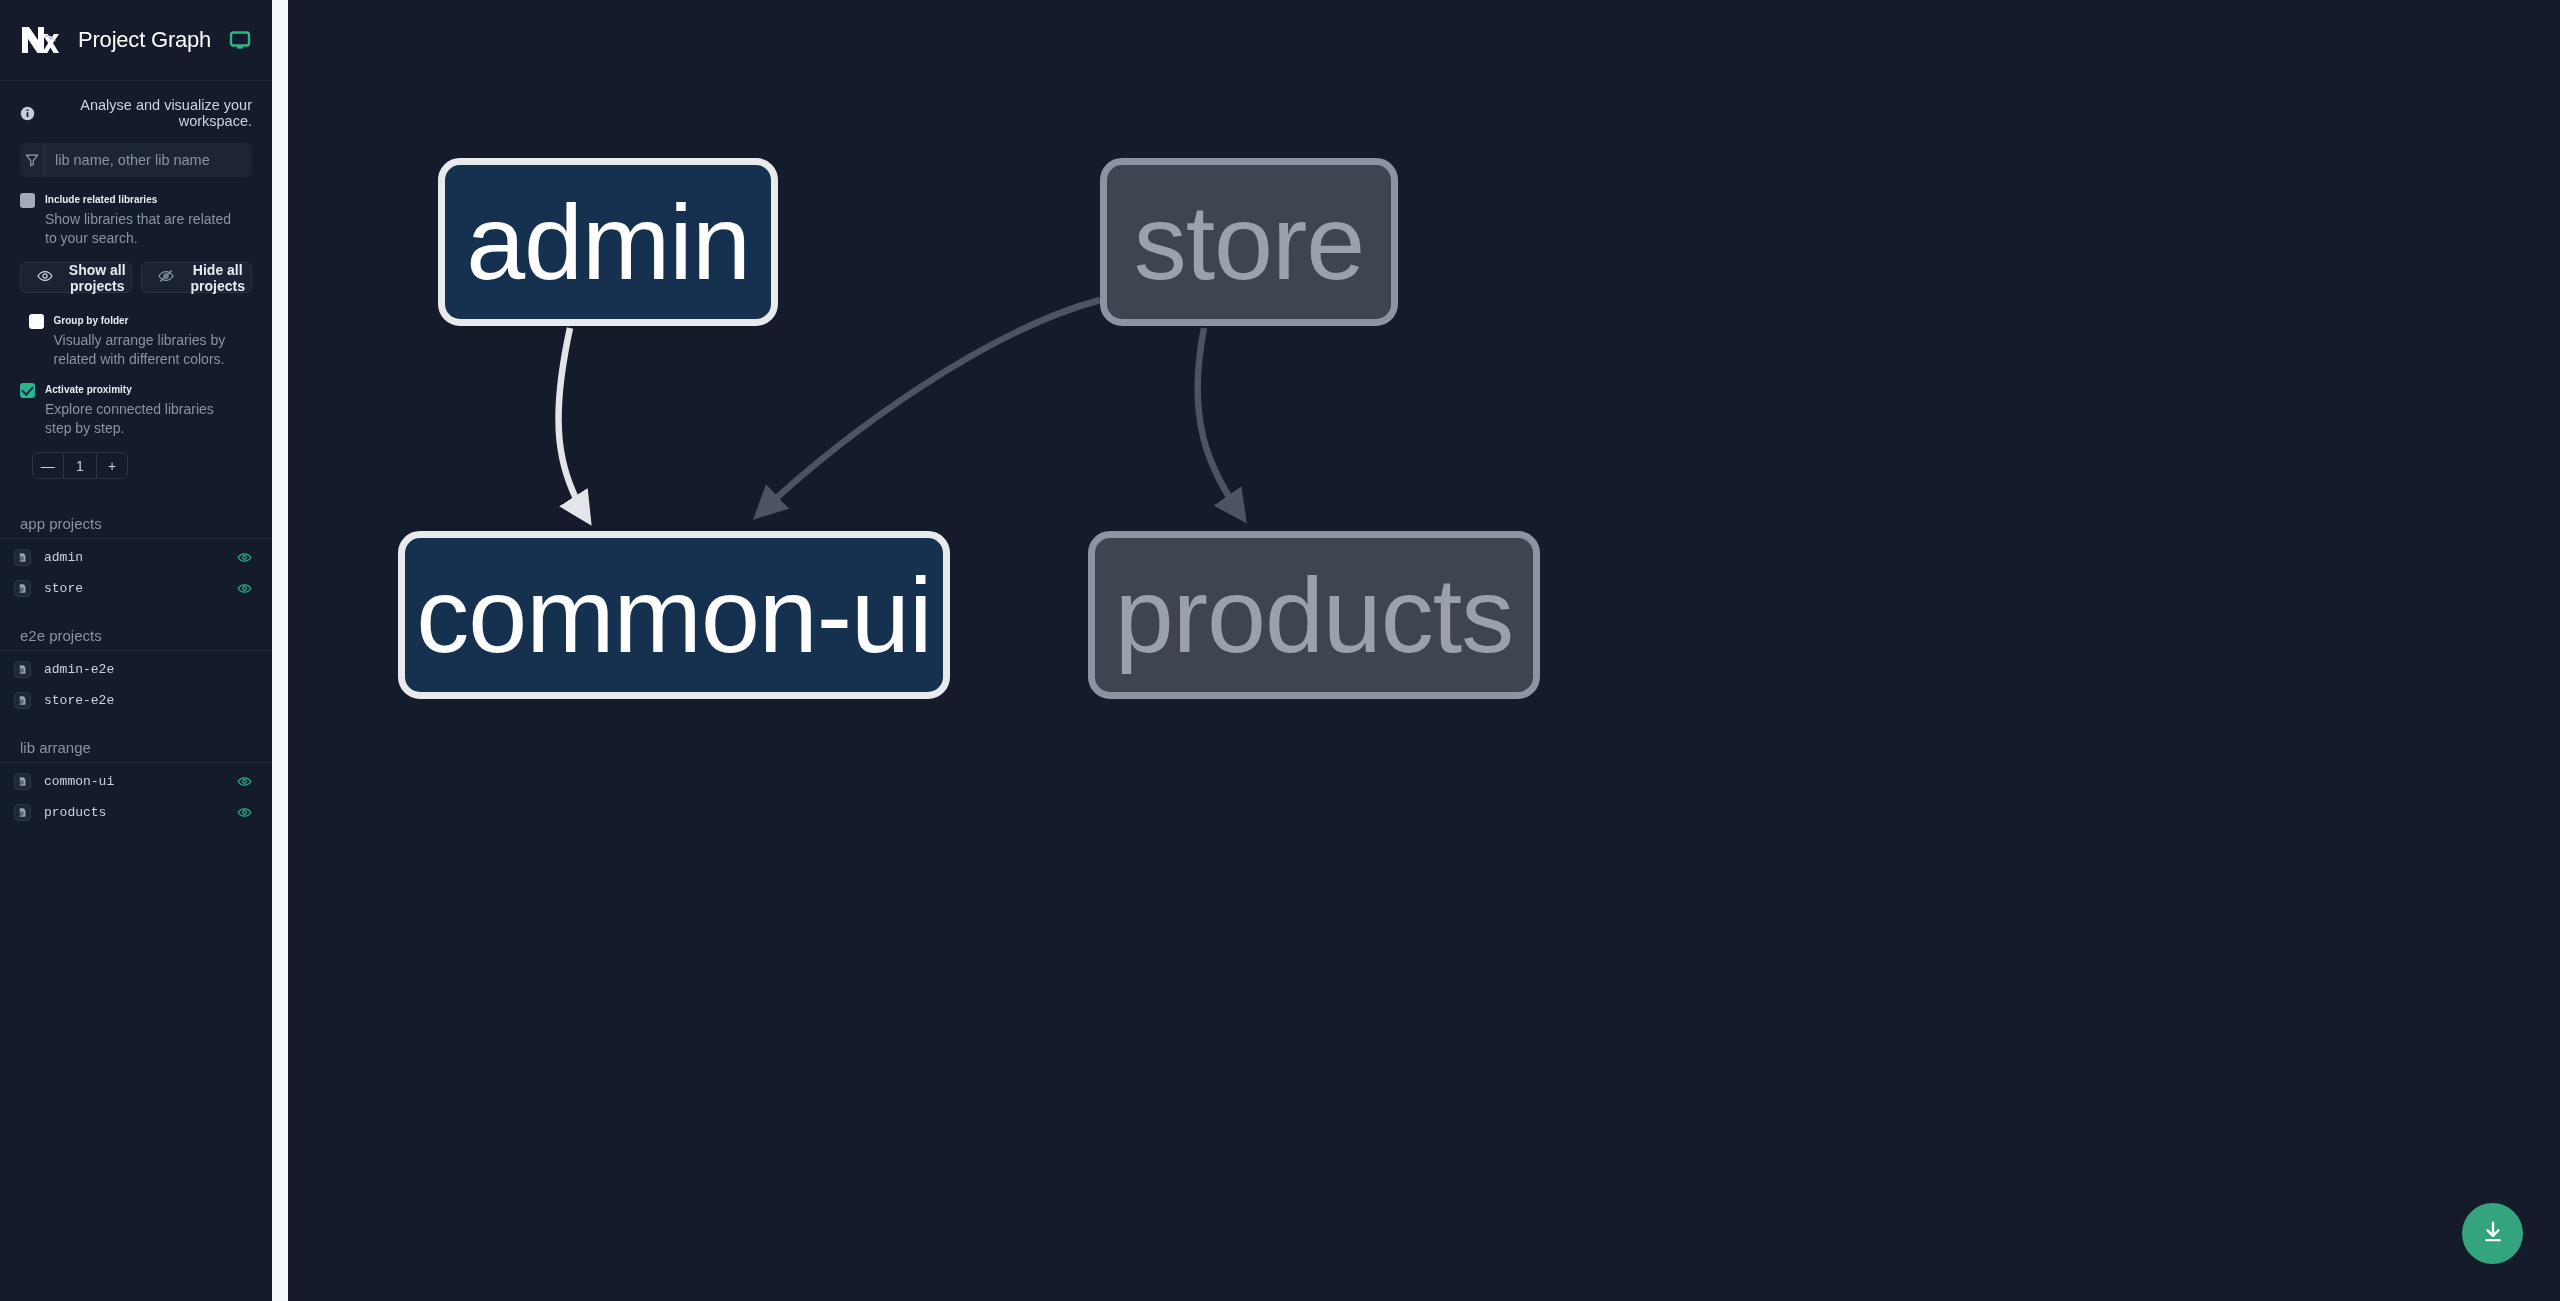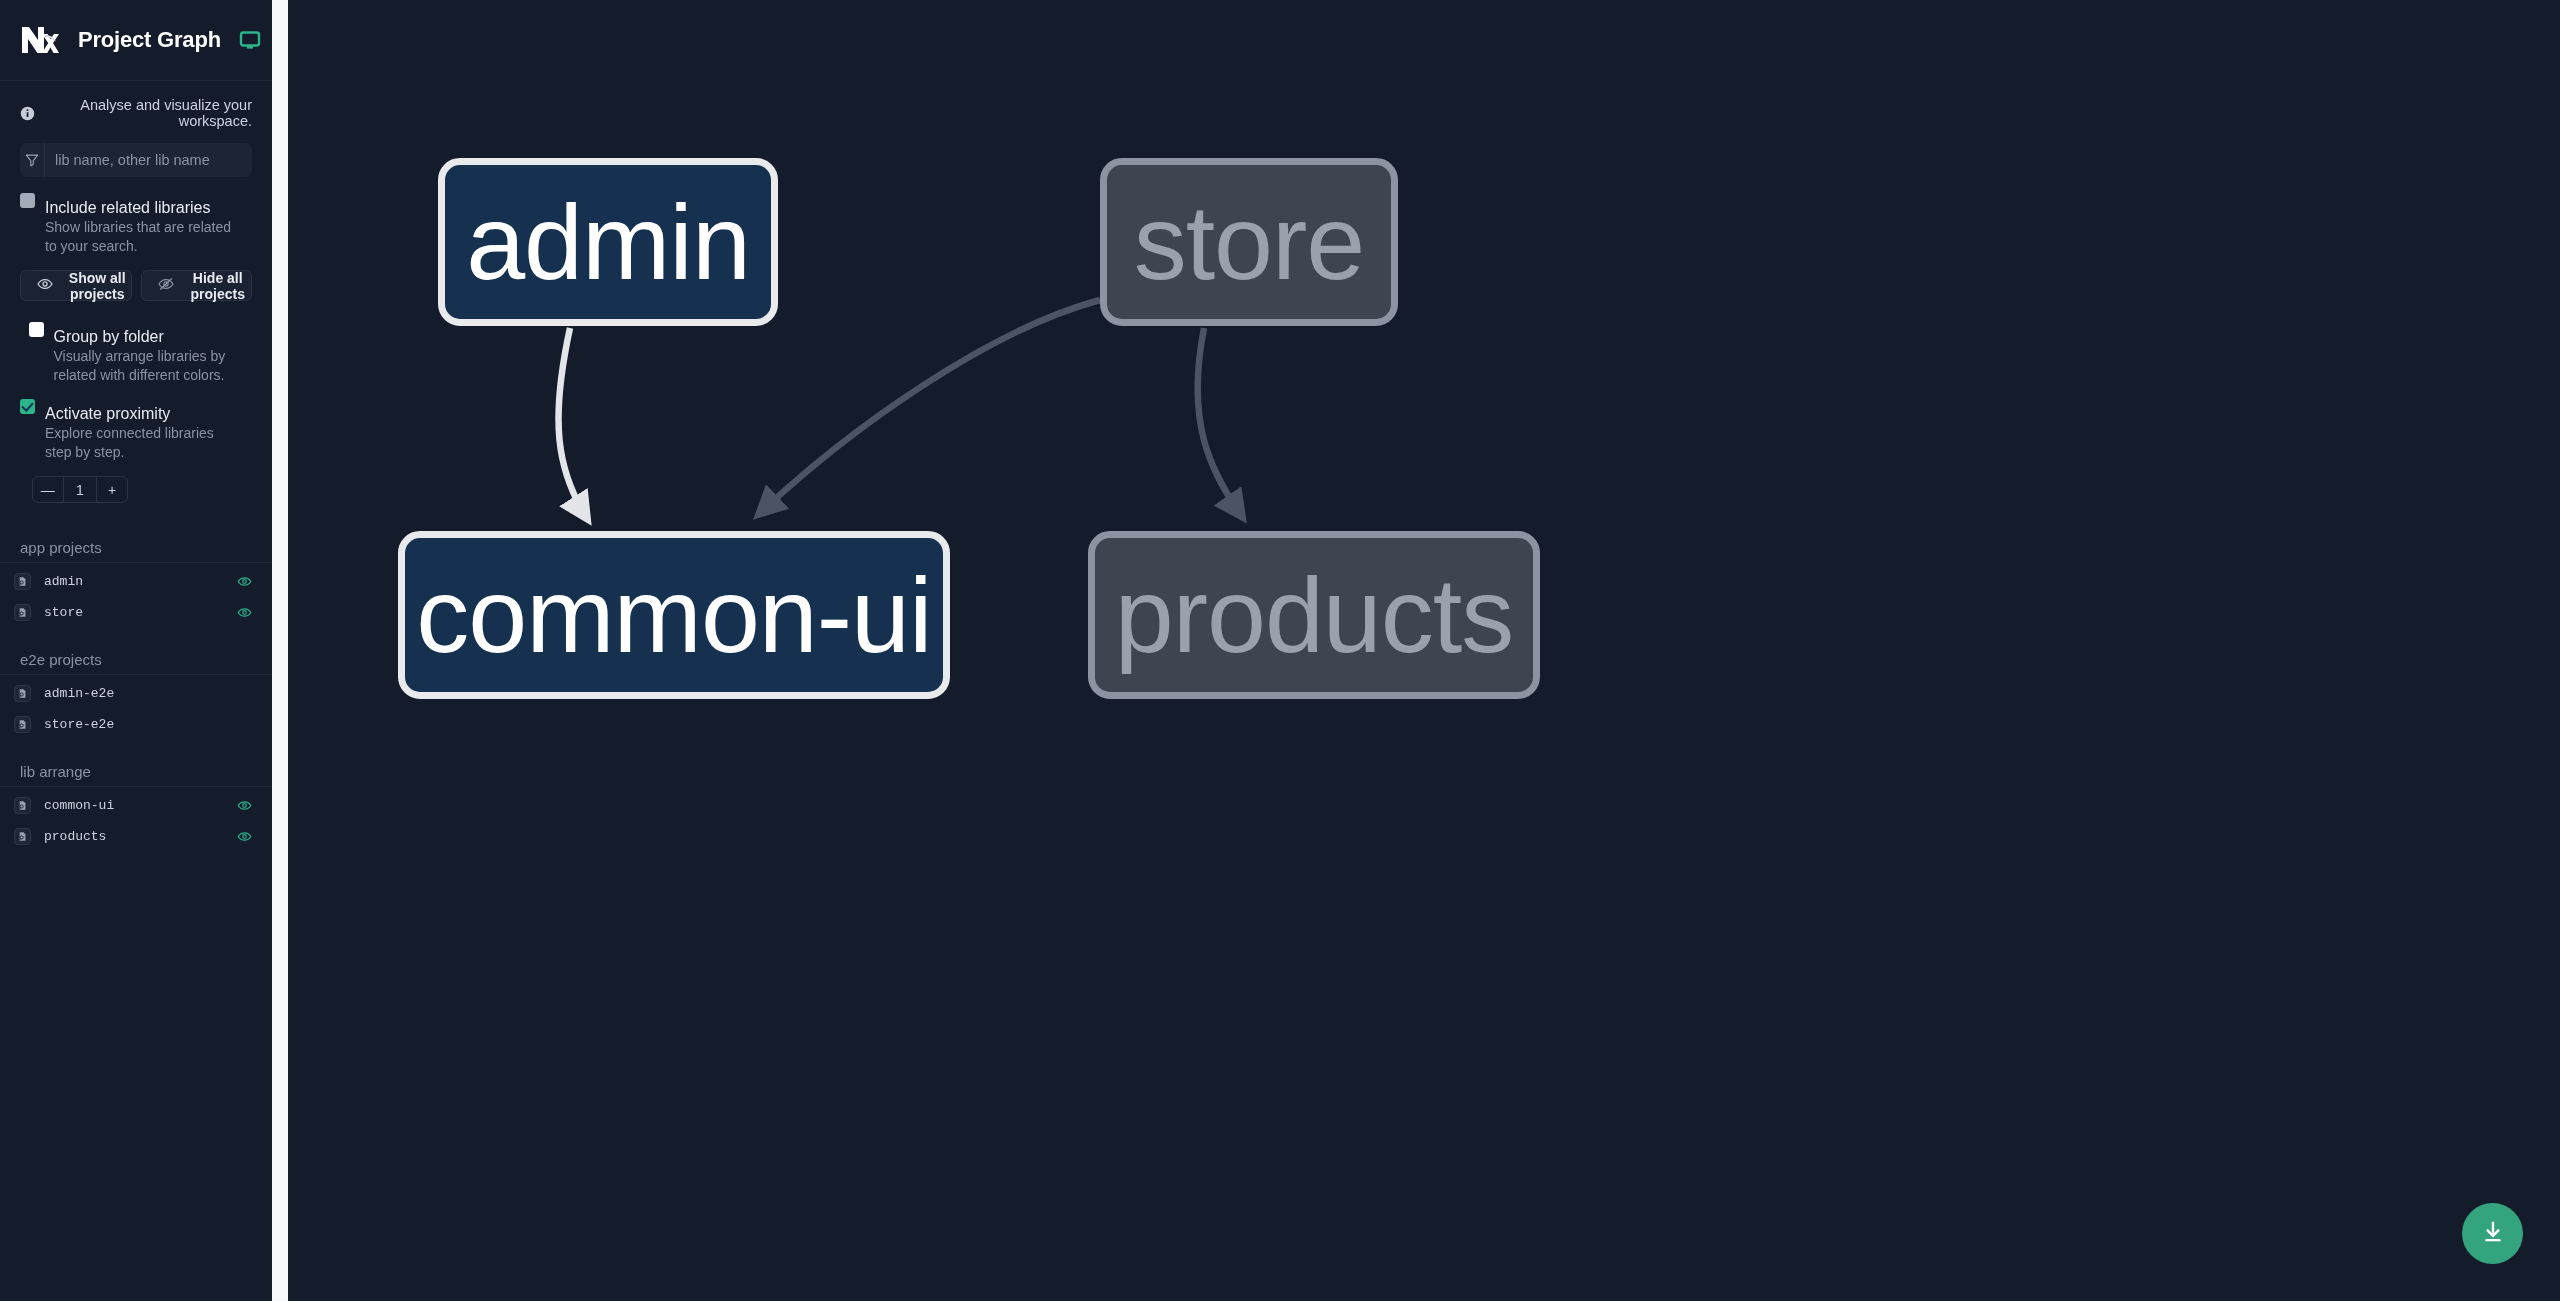--- a/index.html
+++ b/index.html
@@ -26,21 +26,21 @@
   }
   .sidebar-header {
     height: 81px;
     display: flex; align-items: center;
     padding: 0 0 0 20px;
     border-bottom: 1px solid #232a3a;
     gap: 0;
   }
   .nx-logo { width: 40px; height: 34px; flex: 0 0 40px; }
   .app-title {
-    color: #ffffff; font-size: 22px; font-weight: bold;
+    color: #ffffff; font-size: 22px; font-weight: normal;
     margin-left: 18px; letter-spacing: -0.2px;
   }
   .monitor-icon { margin-left: 18px; width: 22px; height: 22px; display:block; }
 
   .tagline-row {
     display: flex; align-items: center; gap: 11px;
     padding: 16px 20px 14px 20px;
     text-align: right;
   }
   .info-icon { width: 15px; height: 15px; flex: 0 0 15px; }
@@ -76,21 +76,21 @@
   .cb.grey { background: #a4abb8; }
   .cb.white { background: #ffffff; }
   .cb.green { background: #2bb58a; position: relative; }
   .cb.green::after {
     content: ""; position: absolute; left: 4px; top: 1px;
     width: 5px; height: 9px;
     border: solid #16314f; border-width: 0 2px 2px 0;
     transform: rotate(42deg);
   }
   .check-texts { display: flex; flex-direction: column; }
-  .check-label { color: #e8ebf0; font-size: 16px; font-weight: normal; line-height: 20px; margin-top: 8px; }
+  .check-label { color: #e8ebf0; font-size: 10px; font-weight: bold; line-height: 20px; }
   .check-desc { color: #8b93a3; font-size: 14px; line-height: 19px; max-width: 190px; }
 
   .btn-wrap { padding: 14px 20px 0 20px; display:flex; flex-direction:row; gap: 9px; }
   .sb-btn {
     height: 31px; width: 232px;
     background: #1a2233;
     border: 1px solid #2a3244;
     border-radius: 6px;
     display: flex; align-items: center; gap: 11px;
     padding-left: 16px;

